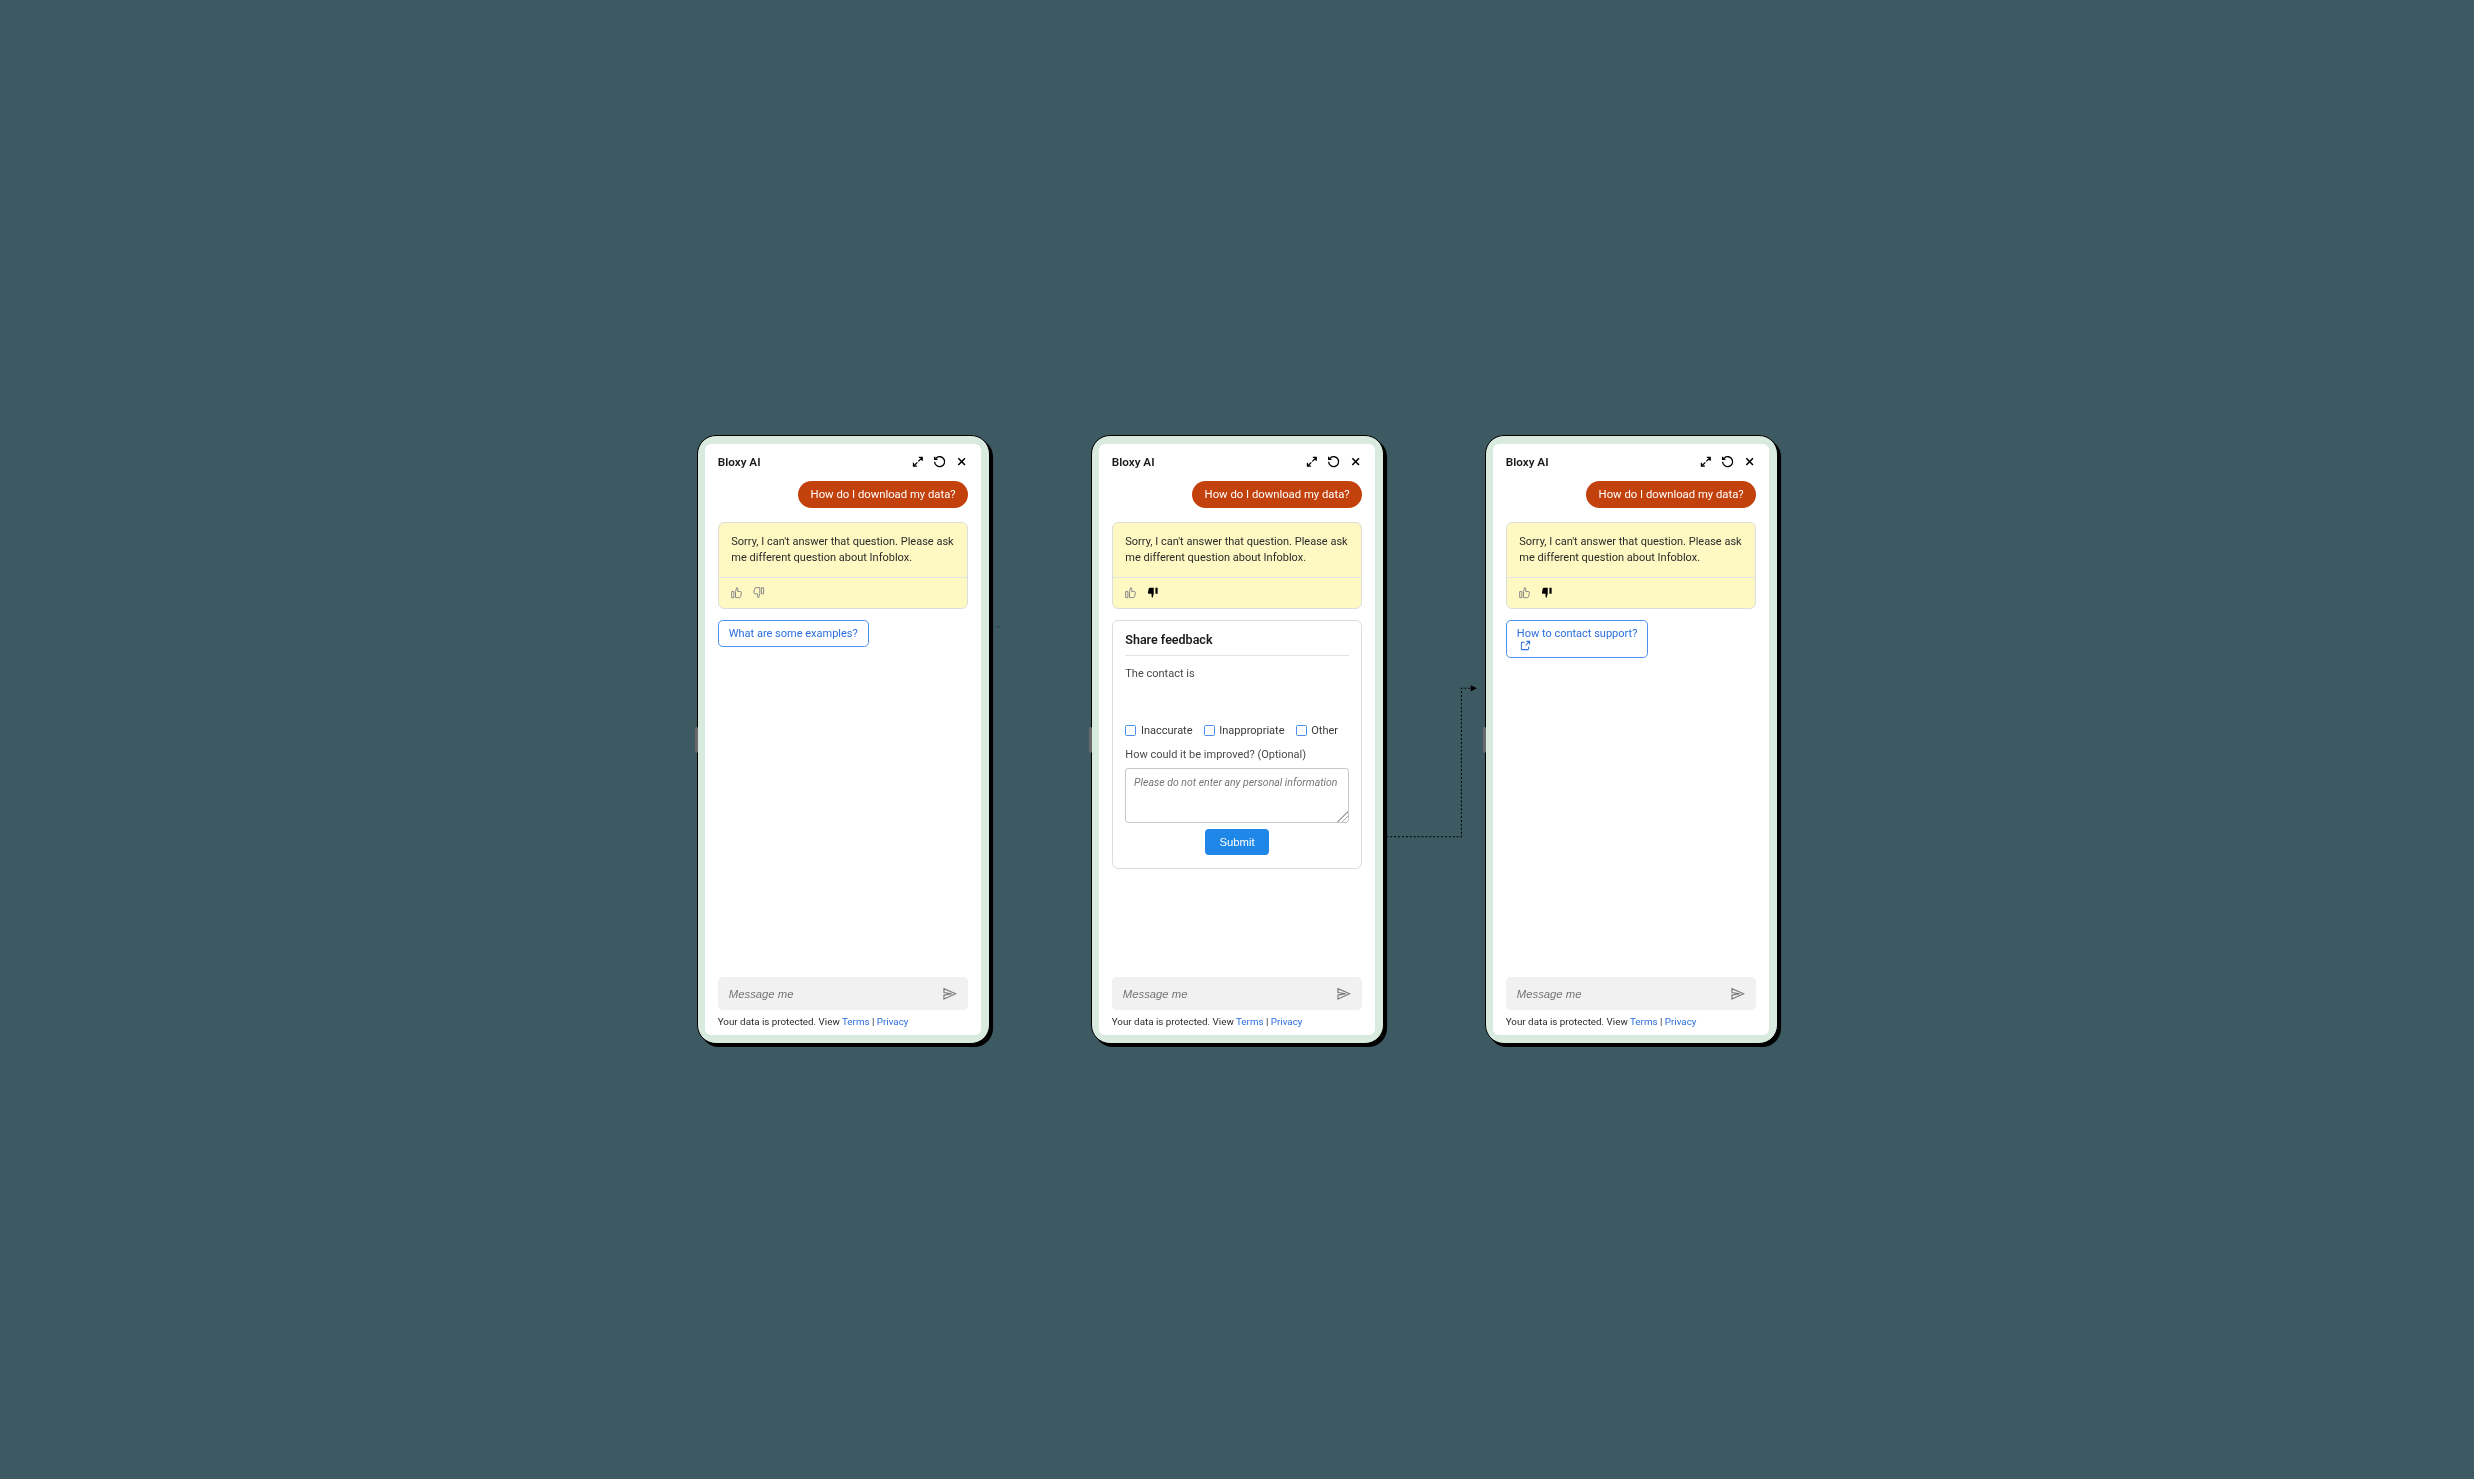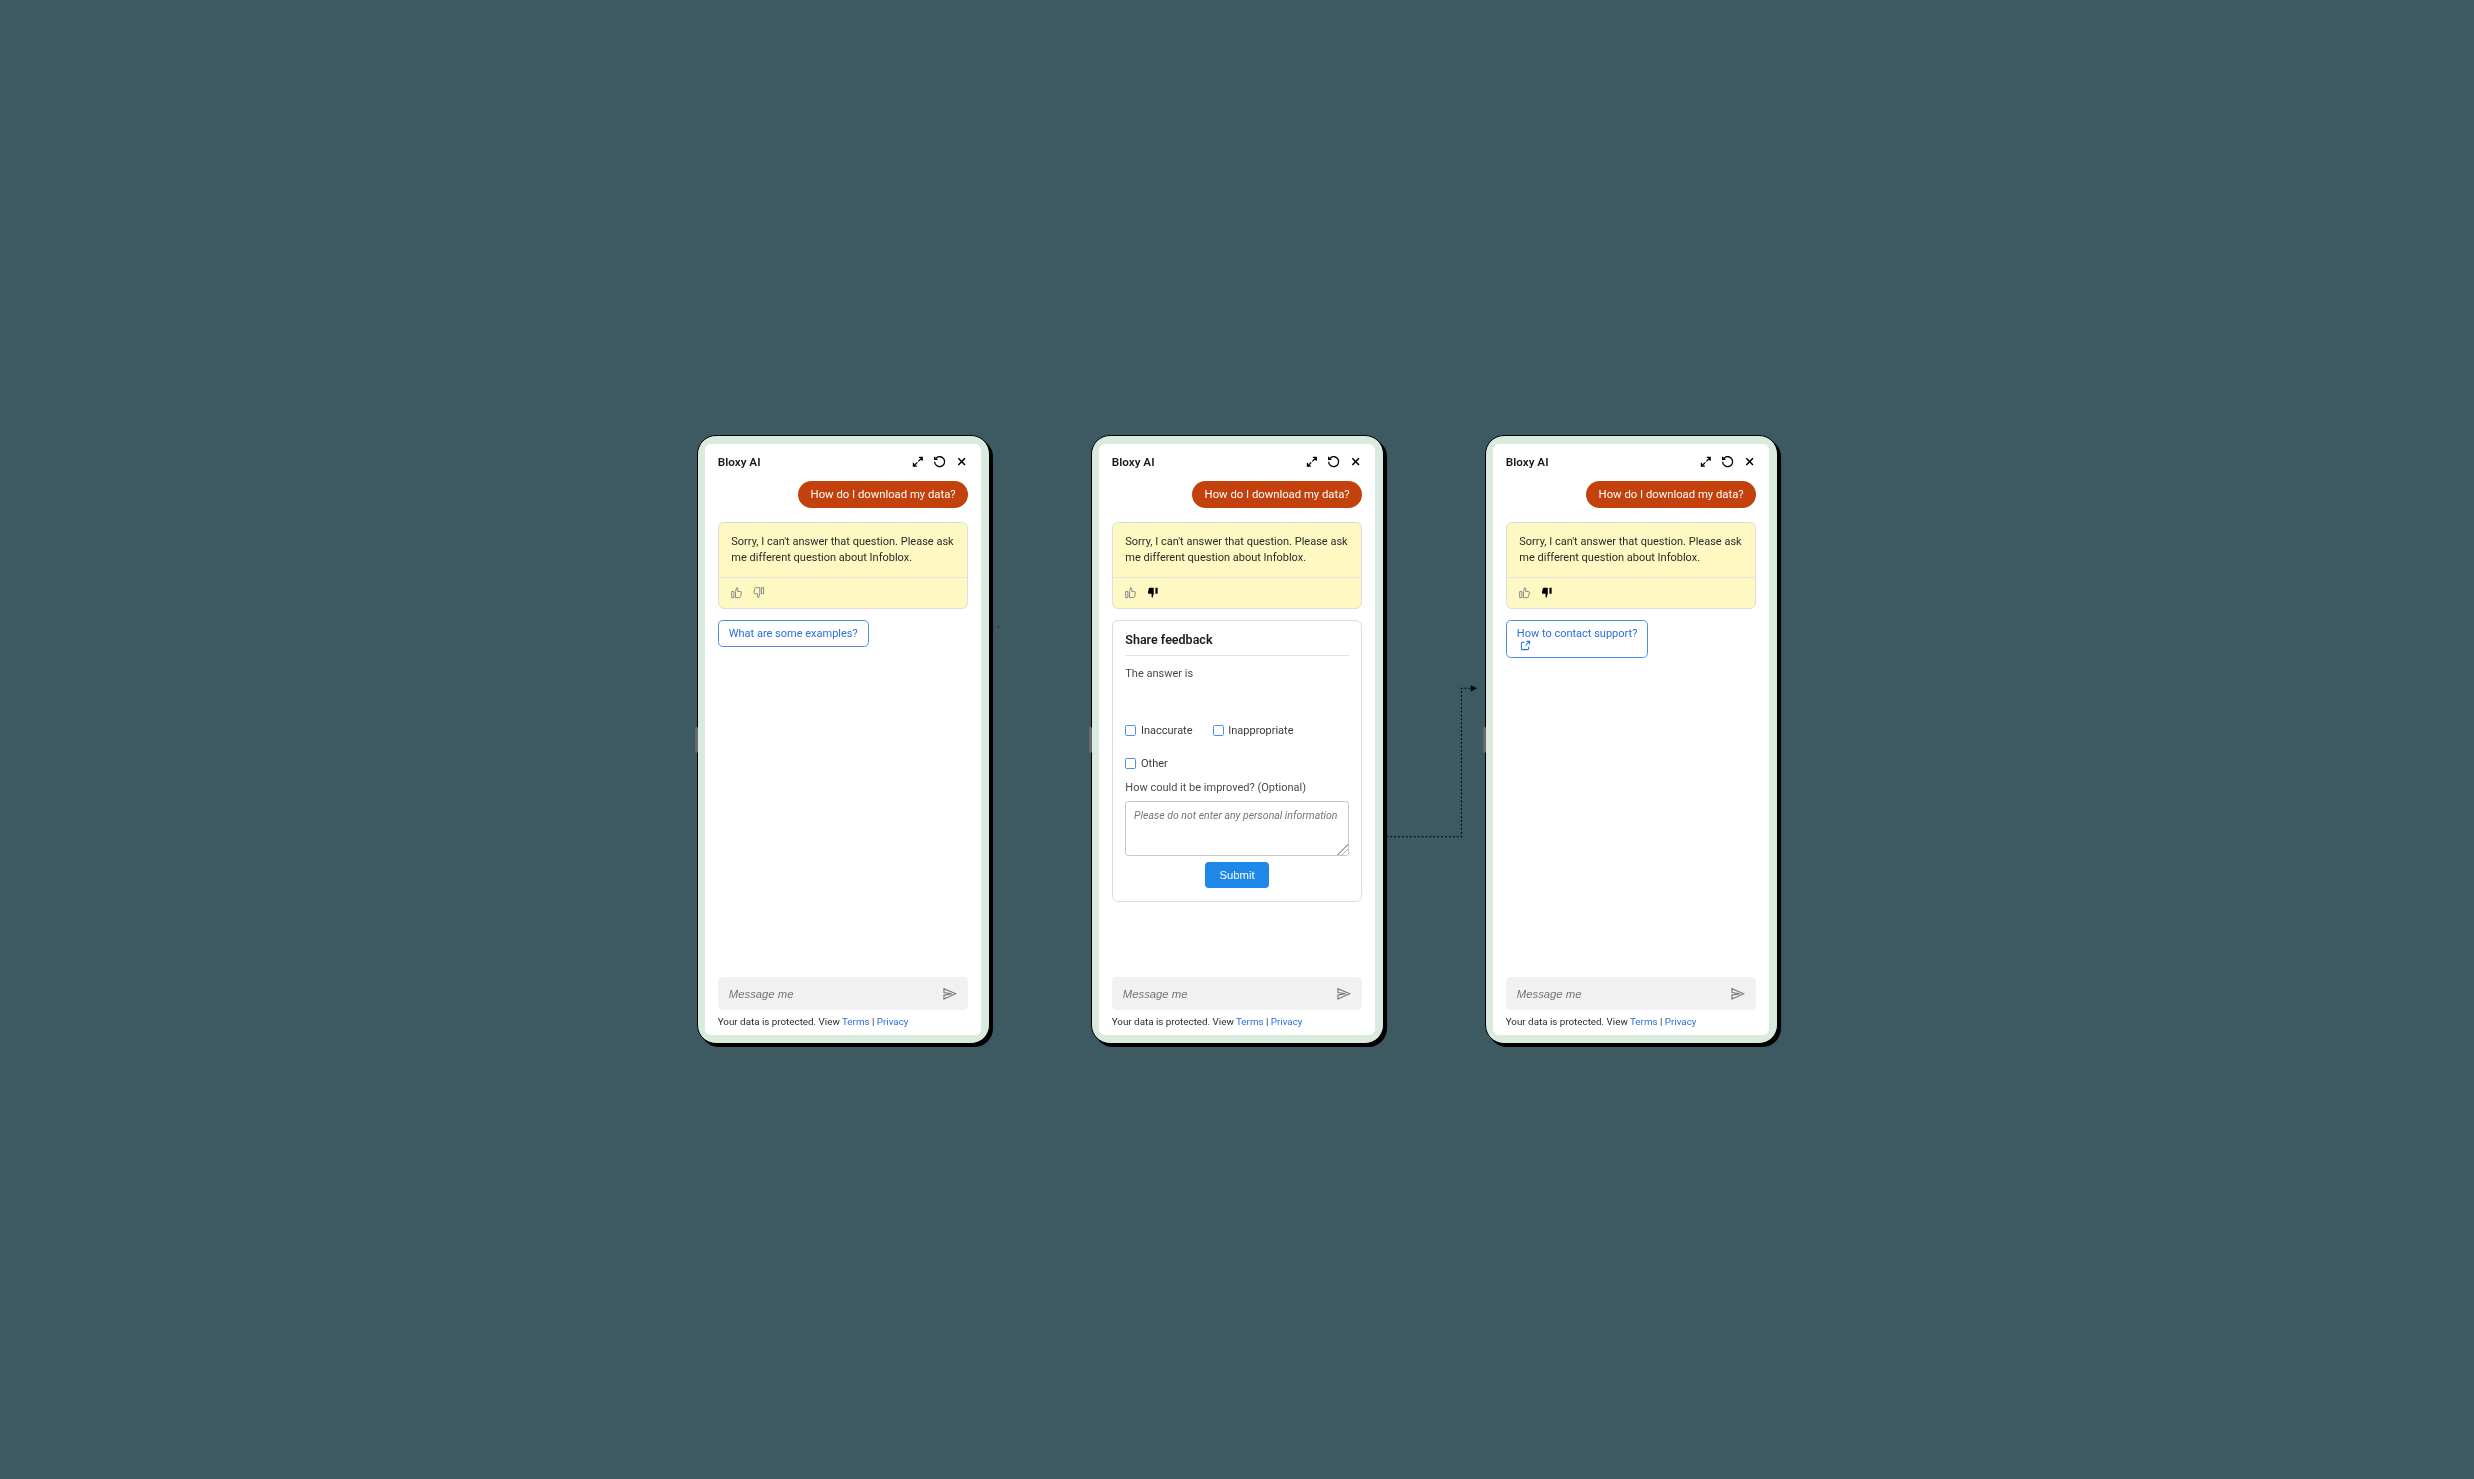--- a/index.html
+++ b/index.html
@@ -121,21 +121,21 @@
     color:#1a1a1a;
     margin-bottom:7.8px;
   }
   .feedback-card hr{
     border:none;border-top:0.8px solid #e3e3e3;margin-bottom:11px;
   }
   .fc-label{
     font-size:11px;color:#4a4a4a;margin-bottom:7.8px;
   }
   .check-row{
-    display:flex;gap:20px;margin-bottom:11px;flex-wrap:wrap;margin-top:44px;
+    display:flex;gap:11px;margin-bottom:11px;flex-wrap:wrap;margin-top:44px;
   }
   .check-item{
     display:flex;align-items:center;gap:4.7px;font-size:11px;color:#3a3a3a;cursor:pointer;
   }
   .cbox{
     width:11px;height:11px;border:1.2px solid #4a90f0;border-radius:1.6px;background:#fff;
   }
   .ta{
     width:100%;height:55px;border:0.8px solid #c7c7c7;border-radius:3.1px;padding:6.2px 7.8px;
     font-family:inherit;font-size:10.5px;resize:none;font-style:italic;color:#777;
@@ -293,21 +293,21 @@
                 <svg width="13.3" height="13.3" viewBox="0 0 24 24" fill="currentColor">
                   <path d="M17 14V3h4v11h-4zm-3-11H7a2 2 0 0 0-2 1.6l-1.5 7A2 2 0 0 0 5.5 14H10v5a2 2 0 0 0 2 2l2-7V3z"></path>
                 </svg>
               </span>
           </div>
         </div>
 
         <div class="feedback-card">
           <h3>Share feedback</h3>
           <hr>
-          <div class="fc-label">The answer is</div>
+          <div class="fc-label">The contact is</div>
           <div class="check-row">
             <label class="check-item">
                 <span class="cbox"></span>
                 <span>Inaccurate</span>
               </label>
             <label class="check-item">
                 <span class="cbox"></span>
                 <span>Inappropriate</span>
               </label>
             <label class="check-item">

